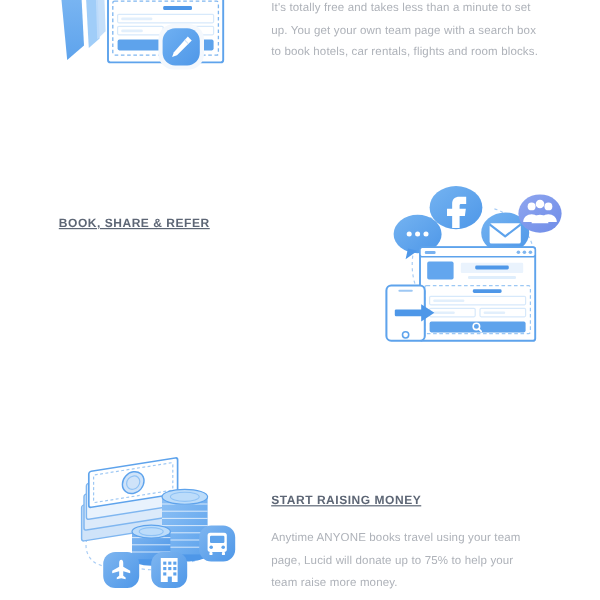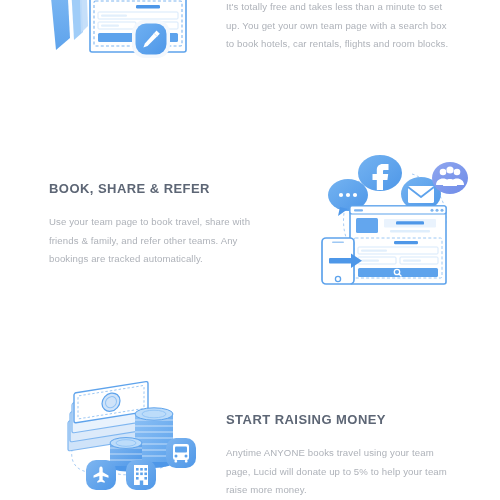--- a/index.html
+++ b/index.html
@@ -7,26 +7,27 @@
     width:500px;height:500px;
     background:#ffffff;
     font-family:"Liberation Sans", sans-serif;
     overflow:hidden;
     position:relative;
   }
   .page{position:relative;width:500px;height:500px;}
 
   
   .heading{
-    font-size:13px;
+    font-size:10px;
     font-weight:bold;
     letter-spacing:.45px;
     color:#5d6675;
     margin:0 0 17px 0;
     white-space:nowrap;
+    text-decoration:underline;
   }
   .body-copy{
     font-size:9.6px;
     line-height:18.5px;
     color:#aeb2b9;
     margin:0;
     letter-spacing:.12px;
   }
 
   
@@ -107,21 +108,20 @@
       </g>
     </svg>
   </div>
 
   <div class="sec" id="sec1-text">
     <p class="body-copy">It's totally free and takes less than a minute to set up. You get your own team page with a search box to book hotels, car rentals, flights and room blocks.</p>
   </div>
 
   <div class="sec" id="sec2-text">
     <h2 class="heading">BOOK, SHARE &amp; REFER</h2>
-    <p class="body-copy">Use your team page to book travel, share with friends &amp; family, and refer other teams. Any bookings are tracked automatically.</p>
   </div>
 
   <div class="art" id="art2">
     <svg width="148" height="132" viewBox="0 0 148 132">
       <defs>
         <linearGradient id="b1" x1="0" y1="0" x2="1" y2="1">
           <stop offset="0" stop-color="#74b3f1"></stop>
             <stop offset="1" stop-color="#4e97e8"></stop>
         </linearGradient>
         <linearGradient id="b2" x1="0" y1="0" x2="1" y2="1">
@@ -307,16 +307,16 @@
         <circle cx="114" cy="70" r="1.5" fill="#5ea3ec"></circle>
         <circle cx="124" cy="70" r="1.5" fill="#5ea3ec"></circle>
         <rect x="112.5" y="74" width="2.6" height="2.6" rx=".8" fill="#ffffff"></rect>
         <rect x="122.9" y="74" width="2.6" height="2.6" rx=".8" fill="#ffffff"></rect>
       </g>
     </svg>
   </div>
 
   <div class="sec" id="sec3-text">
     <h2 class="heading">START RAISING MONEY</h2>
-    <p class="body-copy">Anytime ANYONE books travel using your team page, Lucid will donate up to 5% to help your team raise more money.</p>
+    <p class="body-copy">Anytime ANYONE books travel using your team page, Lucid will donate up to 75% to help your team raise more money.</p>
   </div>
 
 </div>
 
 </body></html>

